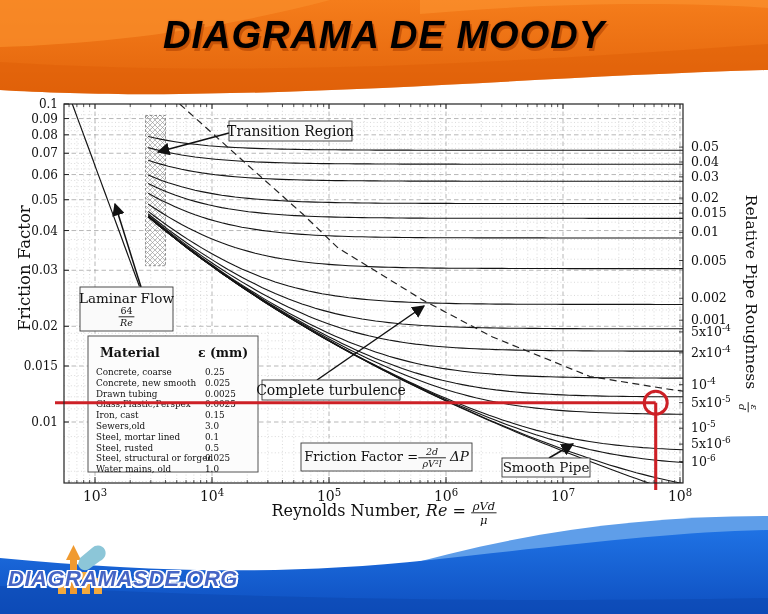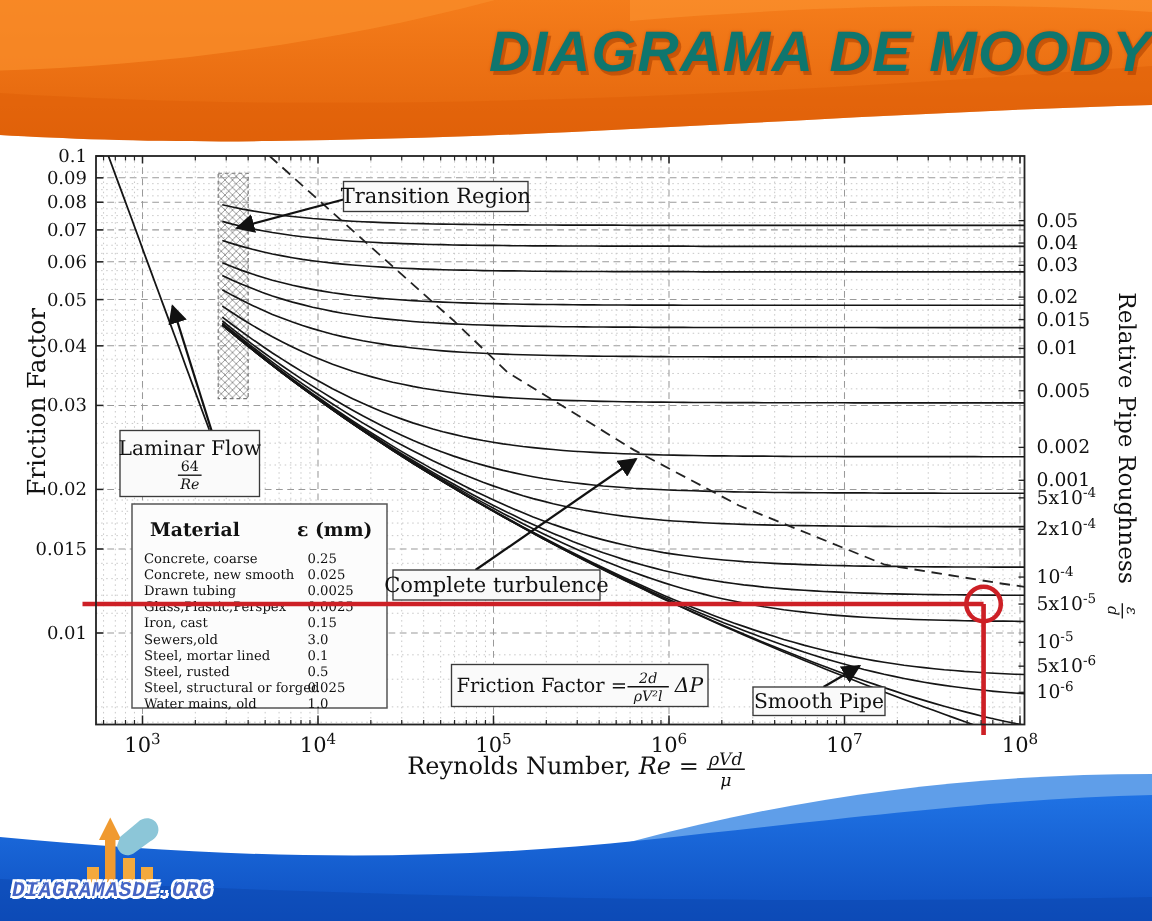--- a/index.html
+++ b/index.html
@@ -1,29 +1,29 @@
 <!DOCTYPE html>
 <html><head>
 <meta charset="utf-8">
 <style>
   html,body{margin:0;padding:0;background:#ffffff;}
   .stage{position:relative;width:768px;height:614px;overflow:hidden;background:#ffffff;
          font-family:"DejaVu Serif",serif;}
   .stage svg{display:block;}
   .hdr-svg{position:absolute;top:0;left:0;}
-  .page-title{position:absolute;top:14px;left:0;width:768px;text-align:right;
+  .page-title{position:absolute;top:14px;left:0;width:768px;text-align:center;
       font-family:"Liberation Sans",sans-serif;font-weight:bold;font-style:italic;
-      font-size:38px;letter-spacing:1px;color:#0f766e;
+      font-size:38px;letter-spacing:1px;color:#000000;
       text-shadow:2px 3px 0 rgba(170,62,0,.55), 0 0 2px rgba(150,40,0,.35);
       user-select:none;}
   .chart-svg{position:absolute;top:0;left:0;}
   .ftr-svg{position:absolute;left:0;bottom:0;}
-  .site-name{position:absolute;left:8px;bottom:12px;
-      font-family:Liberation Mono, monospace;font-weight:bold;font-style:italic;
-      font-size:14px;letter-spacing:.5px;color:#4565c5;
+  .site-name{position:absolute;left:8px;bottom:22px;
+      font-family:Liberation Sans, sans-serif;font-weight:bold;font-style:italic;
+      font-size:22px;letter-spacing:.5px;color:#4565c5;
       text-shadow:-1.5px -1.5px 0 #fff,1.5px -1.5px 0 #fff,-1.5px 1.5px 0 #fff,
                    1.5px 1.5px 0 #fff,0 2px 0 #fff,2px 0 0 #fff;}
 </style>
 </head>
 <body>
 
 <div class="stage">
 
   <svg class="hdr-svg" width="768" height="100" viewBox="0 0 768 100">
     <defs>

